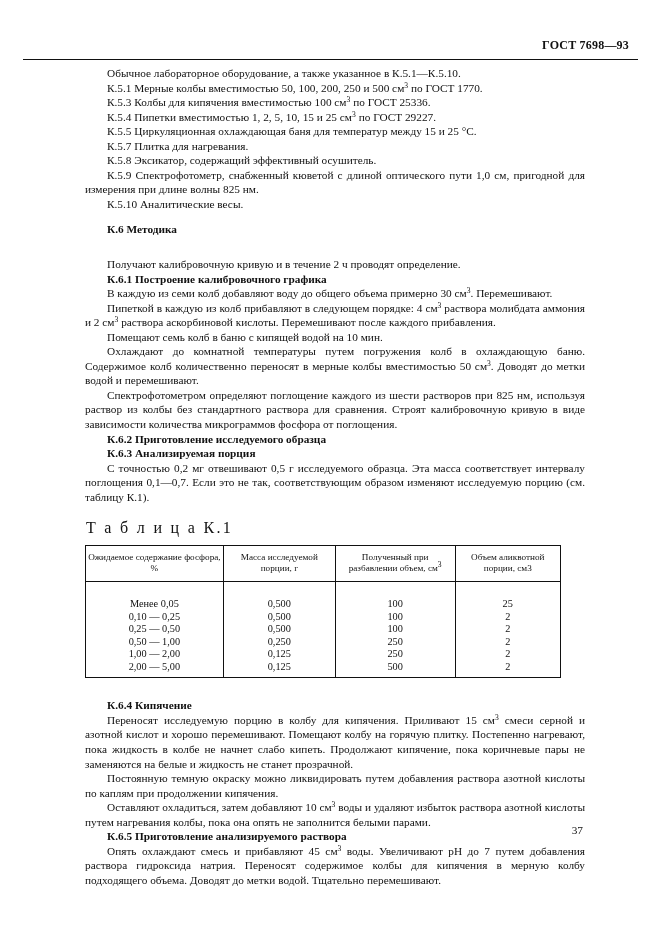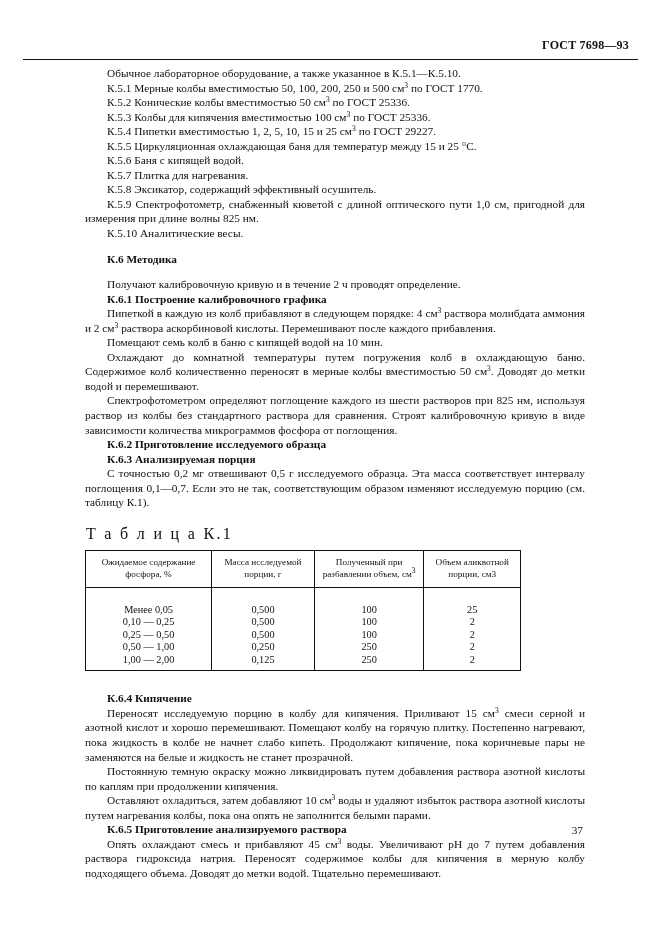--- a/index.html
+++ b/index.html
@@ -52,35 +52,35 @@
   }
   p.indent { text-indent: 22px; }
   .h-bold {
     font-weight: bold;
     font-size: 11.3px;
     line-height: 14.55px;
     margin: 0;
     text-indent: 22px;
   }
   .sec-gap-top { margin-top: 11px; }
-  .sec-gap-small { margin-top: 11px; }
+  .sec-gap-small { margin-top: 20px; }
   sup {
     font-size: 7.6px;
     vertical-align: 4px;
     line-height: 0;
   }
   .tbl-caption {
     font-size: 16px;
     letter-spacing: 2.3px;
     margin: 1px;
     text-indent: 0;
   }
   table.k1 {
     border-collapse: collapse;
-    width: 436px;
+    width: 476px;
     margin: 0;
     table-layout: fixed;
   }
   table.k1 td, table.k1 th {
     border-left: 1.1px solid #111;
     border-right: 1.1px solid #111;
     font-weight: normal;
     font-size: 9.2px;
     line-height: 11.6px;
     text-align: center;
@@ -115,35 +115,34 @@
 <div class="page">
 
   <div class="header">ГОСТ 7698—93</div>
   <div class="header-rule"></div>
 
   <div class="content">
 
     <p class="indent">Обычное лабораторное оборудование, а также указанное в К.5.1—К.5.10.</p>
 
     <p class="indent">К.5.1  Мерные колбы вместимостью 50, 100, 200, 250 и 500 см<sup>3</sup> по ГОСТ 1770.</p>
-    <p class="indent">К.5.2  Конические колбы вместимостью 50 см<sup>3</sup> по ГОСТ 25336.</p>
     <p class="indent">К.5.3  Колбы для кипячения вместимостью 100 см<sup>3</sup> по ГОСТ 25336.</p>
     <p class="indent">К.5.4  Пипетки вместимостью 1, 2, 5, 10, 15 и 25 см<sup>3</sup> по ГОСТ 29227.</p>
     <p class="indent">К.5.5  Циркуляционная охлаждающая баня для температур между 15 и 25 °С.</p>
-    <p class="indent">К.5.6  Баня с кипящей водой.</p>
     <p class="indent">К.5.7  Плитка для нагревания.</p>
     <p class="indent">К.5.8  Эксикатор, содержащий эффективный осушитель.</p>
     <p class="indent">К.5.9  Спектрофотометр, снабженный кюветой с длиной оптического пути 1,0 см, пригодной для измерения при длине волны 825 нм.</p>
     <p class="indent">К.5.10  Аналитические весы.</p>
 
     <p class="h-bold sec-gap-top">К.6  Методика</p>
 
     <p class="indent sec-gap-small">Получают калибровочную кривую и в течение 2 ч проводят определение.</p>
 
     <p class="h-bold">К.6.1  Построение калибровочного графика</p>
+    <p class="indent">В каждую из семи колб добавляют воду до общего объема примерно 30 см<sup>3</sup>. Перемешивают.</p>
     <p class="indent">Пипеткой в каждую из колб прибавляют в следующем порядке: 4 см<sup>3</sup> раствора молибдата аммония и 2 см<sup>3</sup> раствора аскорбиновой кислоты. Перемешивают после каждого прибавления.</p>
     <p class="indent">Помещают семь колб в баню с кипящей водой на 10 мин.</p>
     <p class="indent">Охлаждают до комнатной температуры путем погружения колб в охлаждающую баню. Содержимое колб количественно переносят в мерные колбы вместимостью 50 см<sup>3</sup>. Доводят до метки водой и перемешивают.</p>
     <p class="indent">Спектрофотометром определяют поглощение каждого из шести растворов при 825 нм, используя раствор из колбы без стандартного раствора для сравнения. Строят калибровочную кривую в виде зависимости количества микрограммов фосфора от поглощения.</p>
 
     <p class="h-bold">К.6.2  Приготовление исследуемого образца</p>
 
     <p class="h-bold">К.6.3  Анализируемая порция</p>
     <p class="indent">С точностью 0,2 мг отвешивают 0,5 г исследуемого образца. Эта масса соответствует интервалу поглощения 0,1—0,7. Если это не так, соответствующим образом изменяют исследуемую порцию (см. таблицу К.1).</p>
 
@@ -189,20 +188,26 @@
             <td>0,250</td>
             <td>250</td>
             <td>2</td>
           </tr>
           <tr>
             <td>1,00 — 2,00</td>
             <td>0,125</td>
             <td>250</td>
             <td>2</td>
           </tr>
+          <tr>
+            <td>2,00 — 5,00</td>
+            <td>0,125</td>
+            <td>500</td>
+            <td>2</td>
+          </tr>
         </tbody>
       </table>
     </div>
 
     <p class="h-bold" style="margin-top:20px">К.6.4  Кипячение</p>
     <p class="indent">Переносят исследуемую порцию в колбу для кипячения. Приливают 15 см<sup>3</sup> смеси серной и азотной кислот и хорошо перемешивают. Помещают колбу на горячую плитку. Постепенно нагревают, пока жидкость в колбе не начнет слабо кипеть. Продолжают кипячение, пока коричневые пары не заменяются на белые и жидкость не станет прозрачной.</p>
     <p class="indent">Постоянную темную окраску можно ликвидировать путем добавления раствора азотной кислоты по каплям при продолжении кипячения.</p>
     <p class="indent">Оставляют охладиться, затем добавляют 10 см<sup>3</sup> воды и удаляют избыток раствора азотной кислоты путем нагревания колбы, пока она опять не заполнится белыми парами.</p>
 
     <p class="h-bold">К.6.5  Приготовление анализируемого раствора</p>

